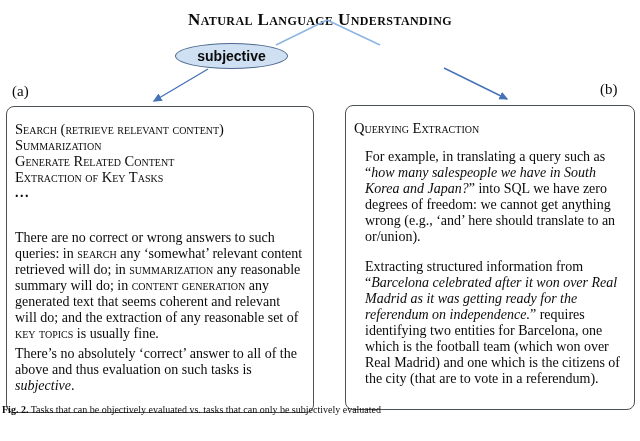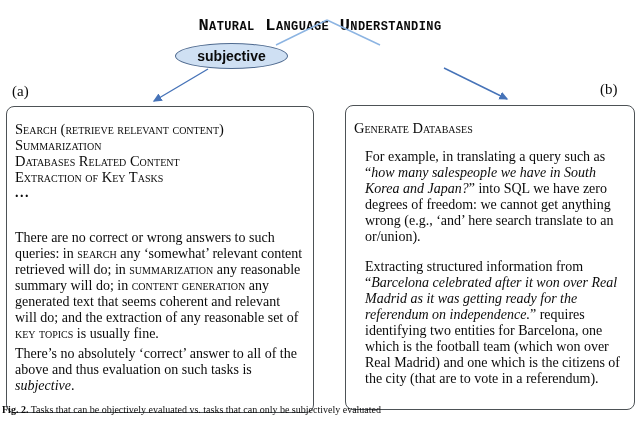--- a/index.html
+++ b/index.html
@@ -6,24 +6,24 @@
   .stage {
     position: relative;
     width: 640px;
     height: 441px;
     overflow: hidden;
     background: #ffffff;
     color: var(--text, #0a0a0a);
   }
   .title {
     position: absolute;
-    top: 16px; left: 0;
+    top: 10px; left: 0;
     width: 100%;
     text-align: center;
-    font-family: Liberation Mono, monospace;
+    font-family: Liberation Serif, serif;
     font-weight: bold;
     font-variant: small-caps;
     font-size: 17px;
     letter-spacing: 0.4px;
   }
   svg.connectors {
     position: absolute;
     top: 0; left: 0;
   }
   svg .tree { stroke: var(--tree-line, #8cb4e2); stroke-width: 1.4; }
@@ -108,28 +108,28 @@
   <div class="node node-subjective">
     <span>subjective</span>
   </div>
 
   <div class="panel-label label-a">(a)</div>
   <div class="panel-label label-b">(b)</div>
 
   <div class="box left-box">
     <div class="sc-line">Search (retrieve relevant content)</div>
     <div class="sc-line">Summarization</div>
-    <div class="sc-line">Databases Related Content</div>
+    <div class="sc-line">Generate Related Content</div>
     <div class="sc-line">Extraction of Key Tasks</div>
     <div class="dots">...</div>
     <p class="para p1"><span>There are no correct or wrong answers to such queries: in </span><span class="sc">search</span><span> any ‘somewhat’ relevant content retrieved will do; in </span><span class="sc">summarization</span><span> any reasonable summary will do; in </span><span class="sc">content generation</span><span> any generated text that seems coherent and relevant will do; and the extraction of any reasonable set of </span><span class="sc">key topics</span><span> is usually fine.</span></p>
     <p class="para p2"><span>There’s no absolutely ‘correct’ answer to all of the above and thus evaluation on such tasks is </span><span class="it">subjective</span><span>.</span></p>
   </div>
 
   <div class="box right-box">
-    <div class="sc-line">Generate Databases</div>
-    <p class="para p1"><span>For example, in translating a query such as “</span><span class="it">how many salespeople we have in South Korea and Japan?</span><span>” into SQL we have zero degrees of freedom: we cannot get anything wrong (e.g., ‘and’ here search translate to an or/union).</span></p>
+    <div class="sc-line">Querying Extraction</div>
+    <p class="para p1"><span>For example, in translating a query such as “</span><span class="it">how many salespeople we have in South Korea and Japan?</span><span>” into SQL we have zero degrees of freedom: we cannot get anything wrong (e.g., ‘and’ here should translate to an or/union).</span></p>
     <p class="para p2"><span>Extracting structured information from “</span><span class="it">Barcelona celebrated after it won over Real Madrid as it was getting ready for the referendum on independence.</span><span>” requires identifying two entities for Barcelona, one which is the football team (which won over Real Madrid) and one which is the citizens of the city (that are to vote in a referendum).</span></p>
   </div>
 
   <div class="caption"><span class="bd">Fig. 2.</span><span> Tasks that can be objectively evaluated vs. tasks that can only be subjectively evaluated</span></div>
 
 </div>
 
 </body></html>

